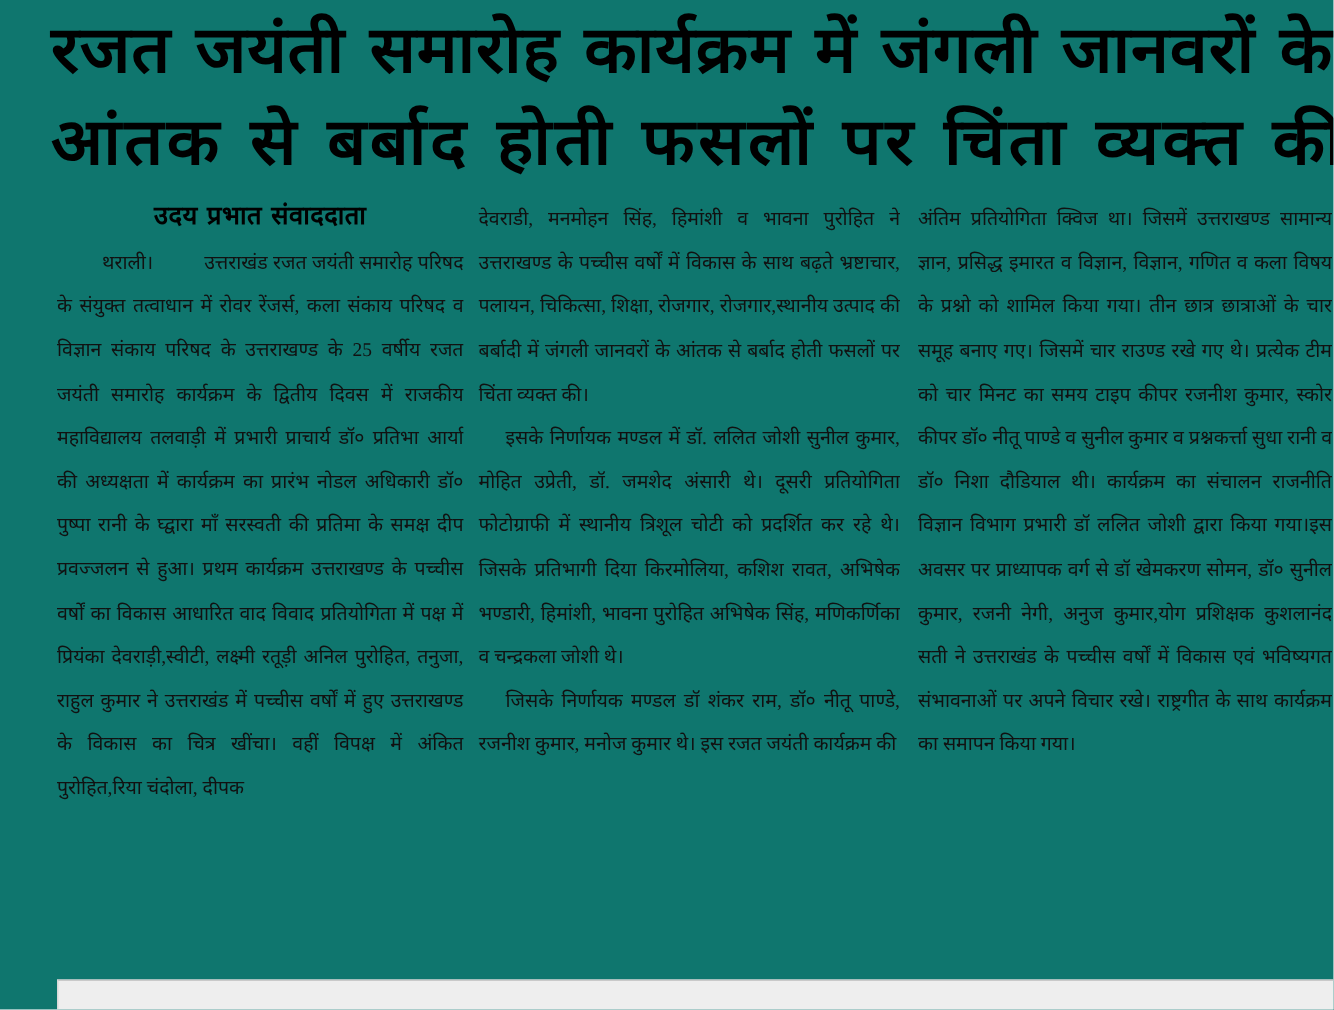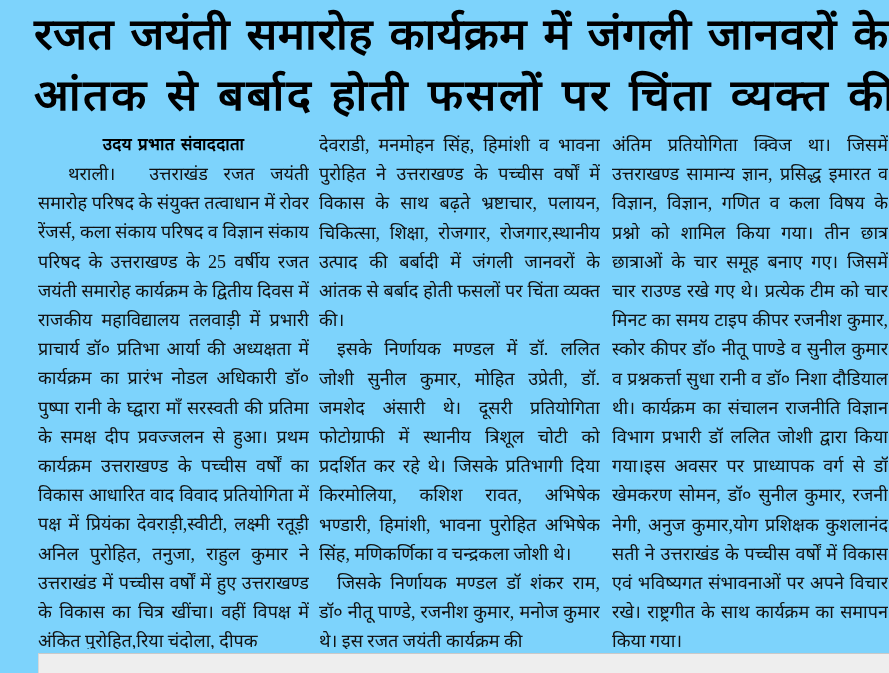--- a/index.html
+++ b/index.html
@@ -7,21 +7,21 @@
     margin: 0;
     padding: 0;
     background: #ffffff;
   }
 
   #page {
     position: relative;
     width: 889px;
     height: 673px;
     overflow: hidden;
-    background: #7dd3fc;
+    background: #0f766e;
     font-family: "Liberation Serif", "DejaVu Serif", serif;
     color: #101010;
   }
 
   
   .headline {
     position: absolute;
     left: 34px;
     top: 4px;
     width: 900px;
@@ -70,21 +70,21 @@
     font-size: 17px;
     line-height: 26px;
     text-align: center;
     margin: 0 0 3px 0;
     color: #000;
     letter-spacing: 0.3px;
   }
 
   p.para {
     margin: 0;
-    font-size: 18px;
+    font-size: 13px;
     line-height: 29.2px;
     text-align: justify;
     text-justify: inter-word;
     color: #111;
     font-family: "Liberation Serif", "DejaVu Serif", serif;
   }
 
   p.para.indent {
     text-indent: 18px;
   }

